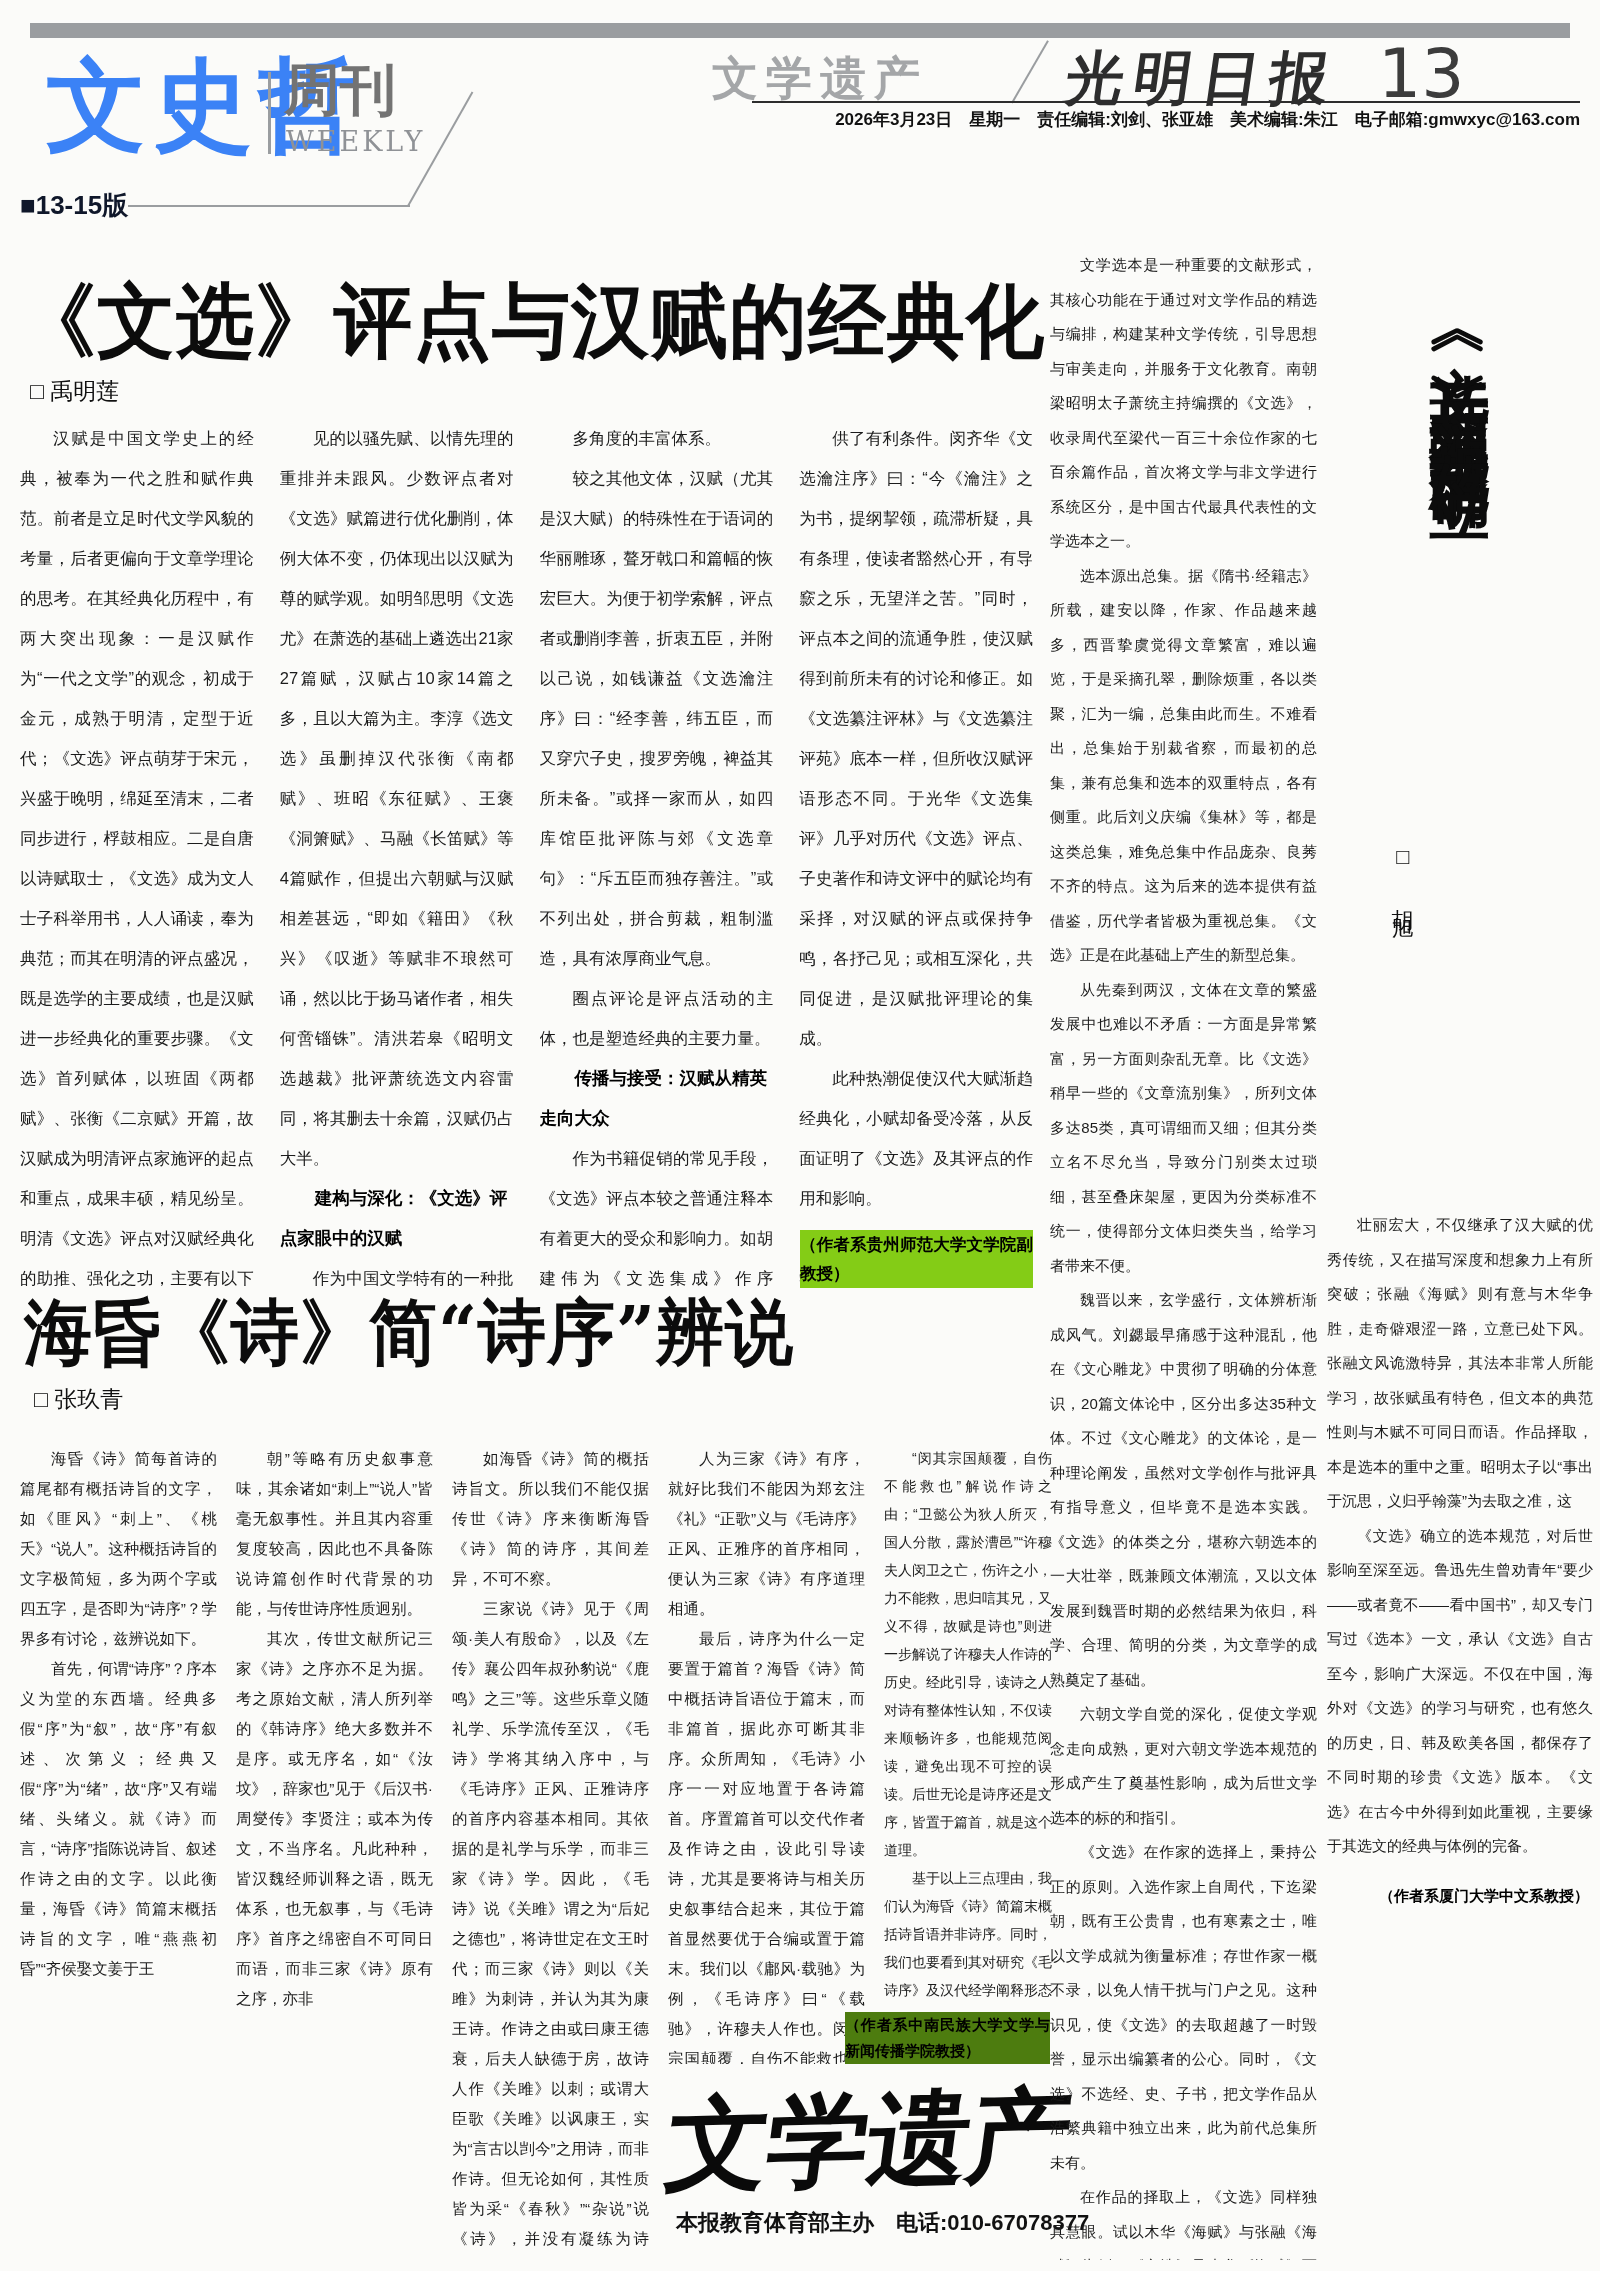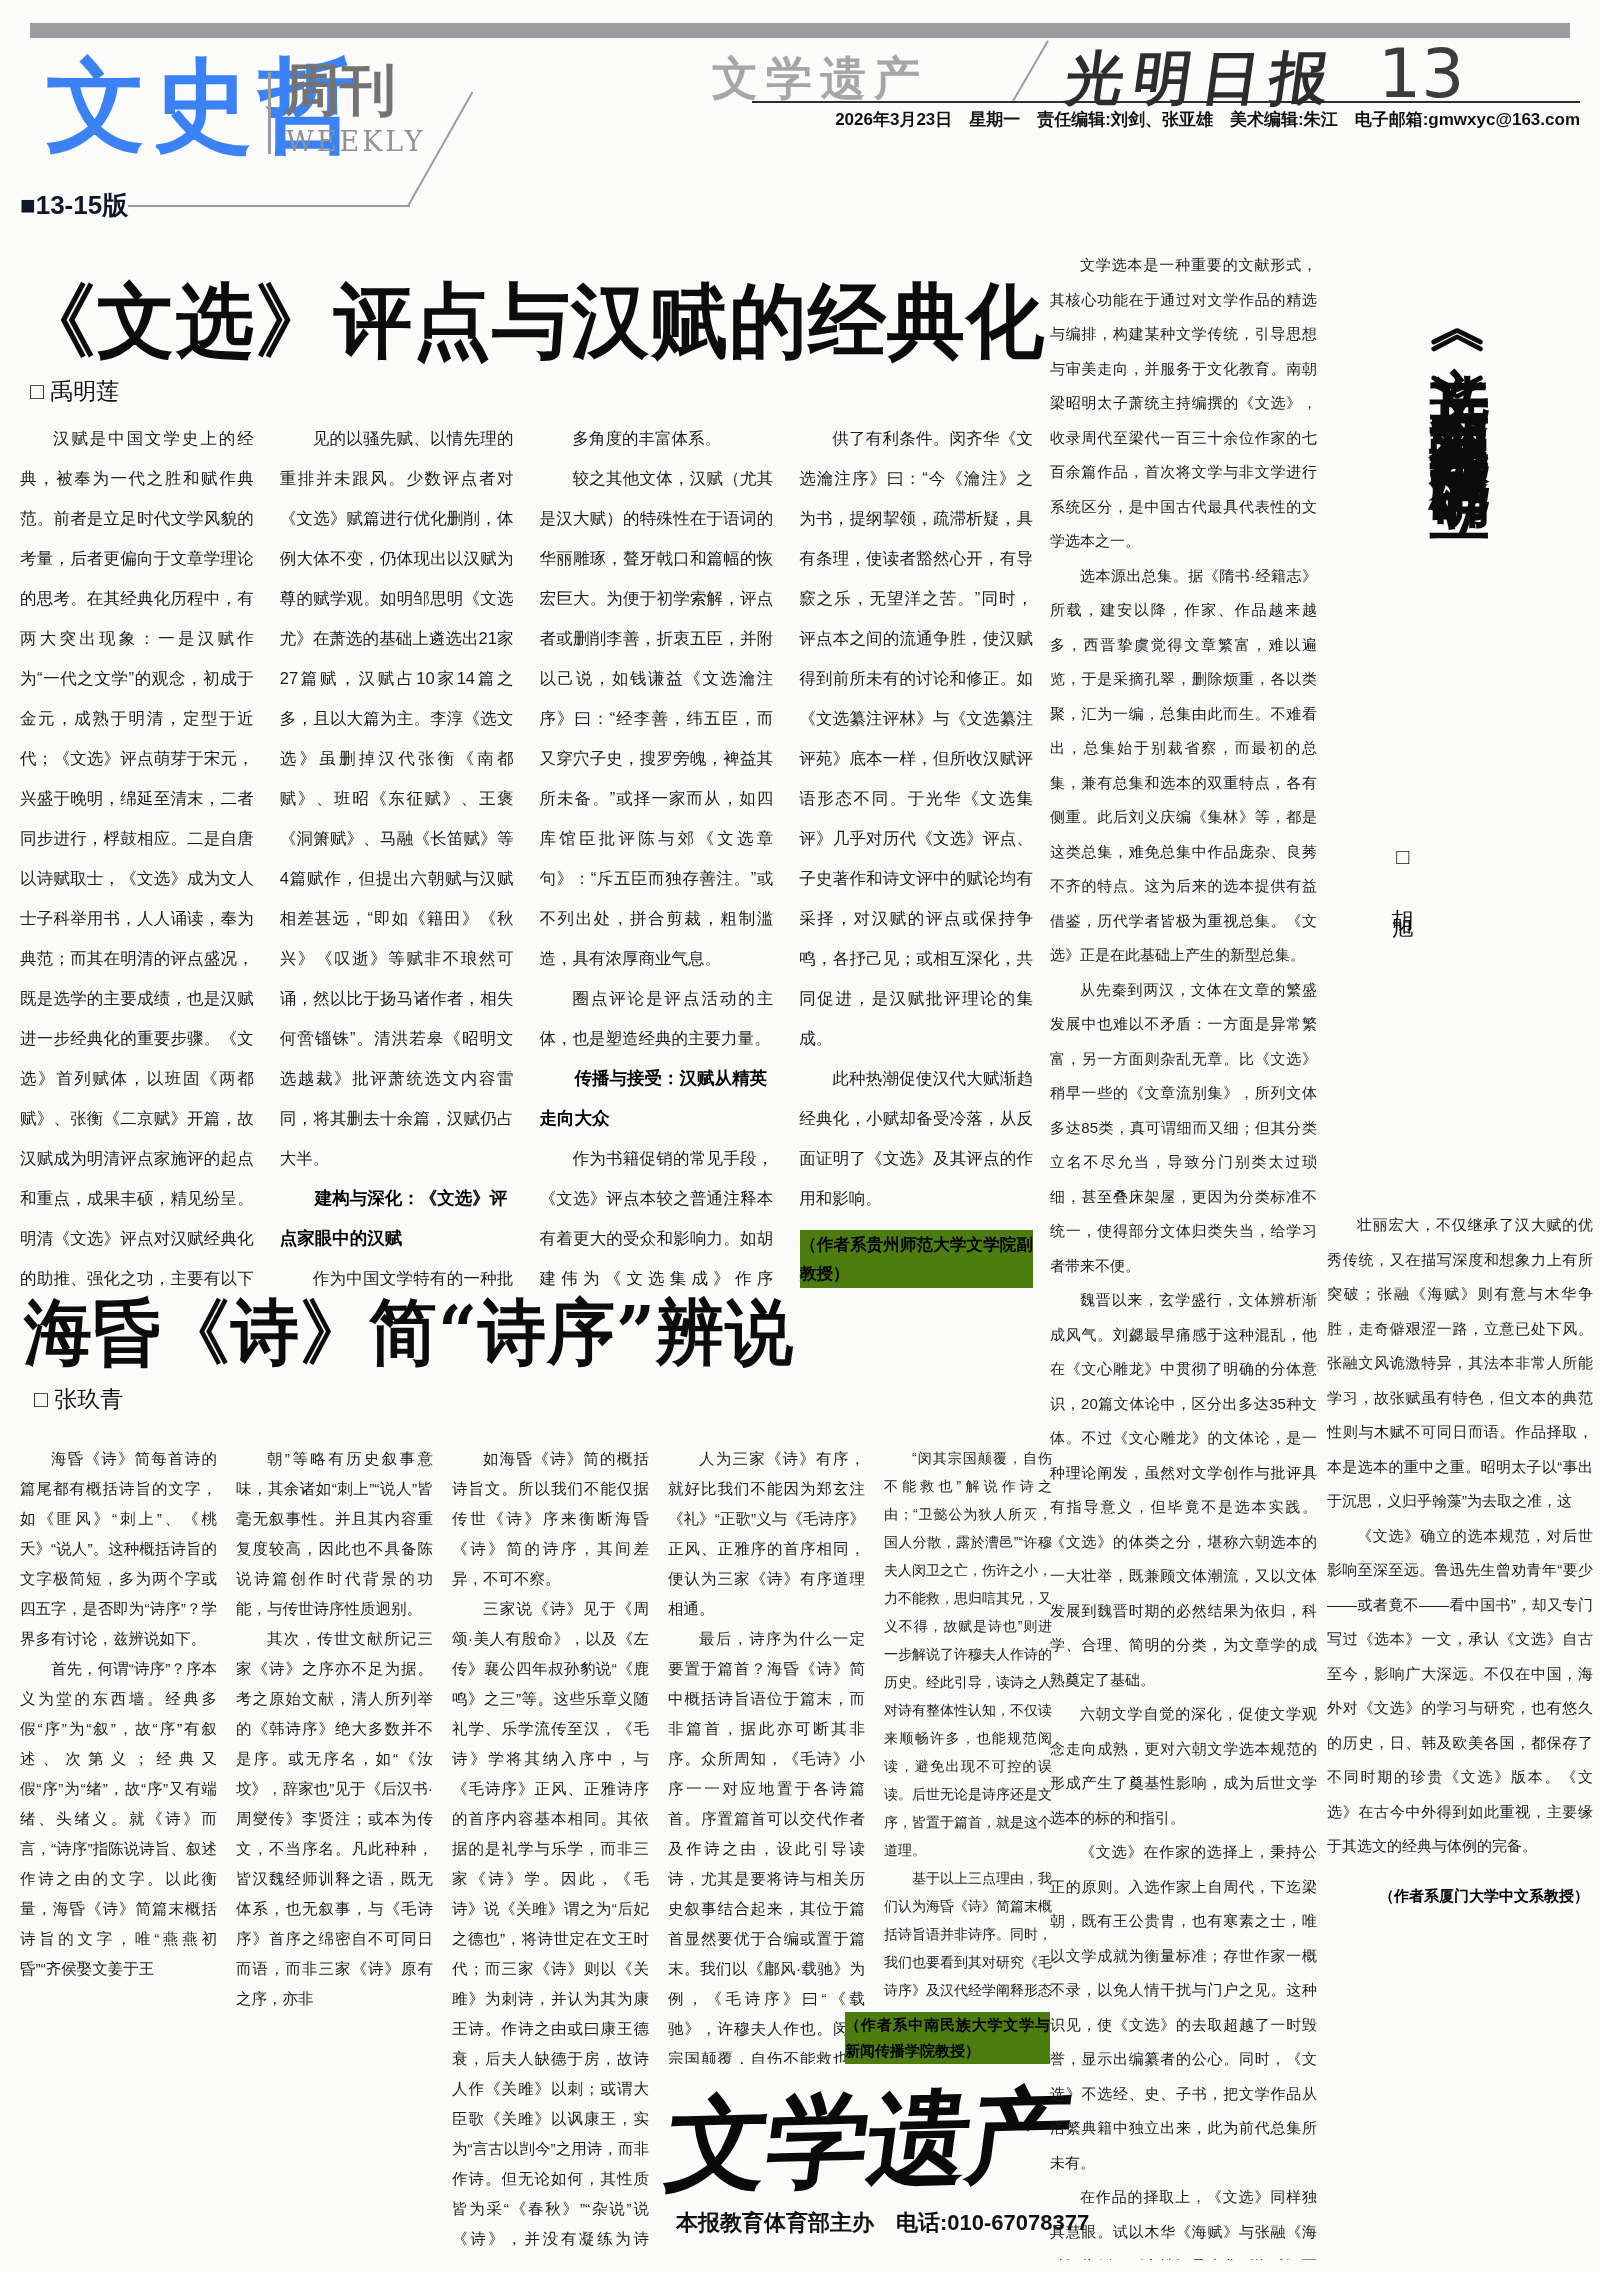--- a/index.html
+++ b/index.html
@@ -32,21 +32,21 @@
   .subhead{margin:0;font-weight:900;text-indent:2em;color:#000;}
   .attr{font-weight:900;color:#000;}
   
   .m-title{left:18px;top:268px;font-size:78px;font-weight:900;color:#0c0c0c;letter-spacing:1px;
            font-family:"DejaVu Serif",serif;white-space:nowrap;transform:scaleY(1.04);transform-origin:left top;}
   .m-byline{left:30px;top:376px;font-size:23px;color:#111;}
   .m-cols{left:20px;top:418px;width:1013px;height:868px;display:flex;gap:26px;}
   .m-col{width:234px;height:868px;overflow:hidden;font-size:16.5px;line-height:40px;}
   .m-col .subhead{font-size:17.5px;}
   .m-attr{left:800px;top:1230px;width:233px;font-size:16.5px;line-height:28.8px;text-align:justify;
-          background:#4d7c0f;}
+          background:#84cc16;}
   
   .b-title{left:24px;top:1286px;font-size:68px;font-weight:900;color:#0c0c0c;letter-spacing:1px;
            font-family:"DejaVu Serif",serif;white-space:nowrap;transform:scaleY(1.05);transform-origin:left top;}
   .b-byline{left:34px;top:1384px;font-size:23px;color:#111;}
   .b-cols{left:20px;top:1444px;width:1040px;height:816px;display:flex;gap:19px;}
   .b-col{width:197px;height:816px;overflow:hidden;font-size:15.5px;line-height:30px;}
   .b-col.narrow{width:168px;font-size:14px;line-height:28px;height:560px;}
   .b-col.cut{height:620px;}
   .b-attr{left:845px;top:2012px;width:205px;font-size:15px;line-height:26px;text-align:justify;
           background:#4d7c0f;}

